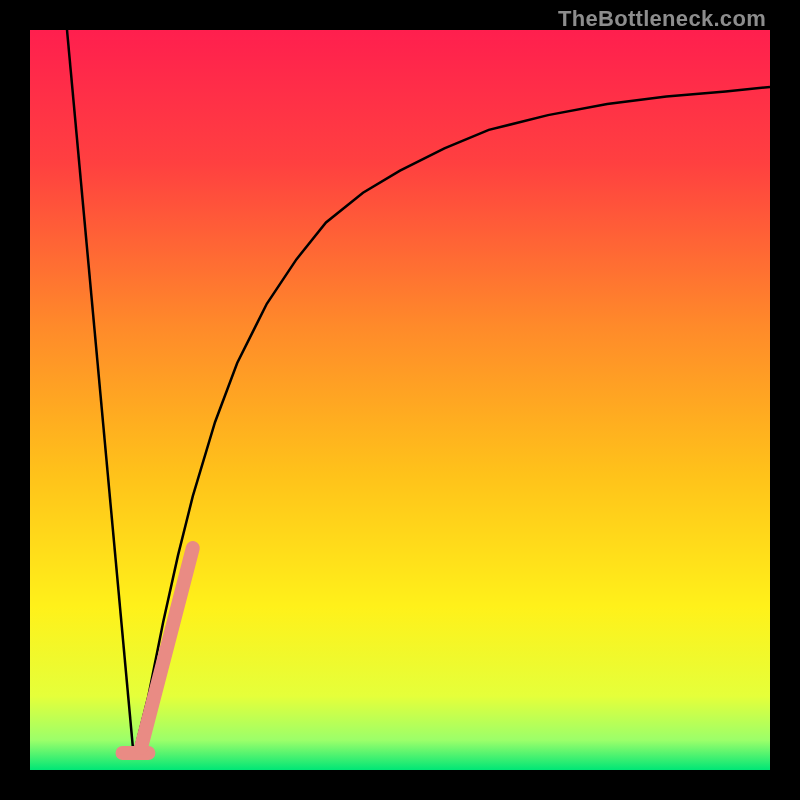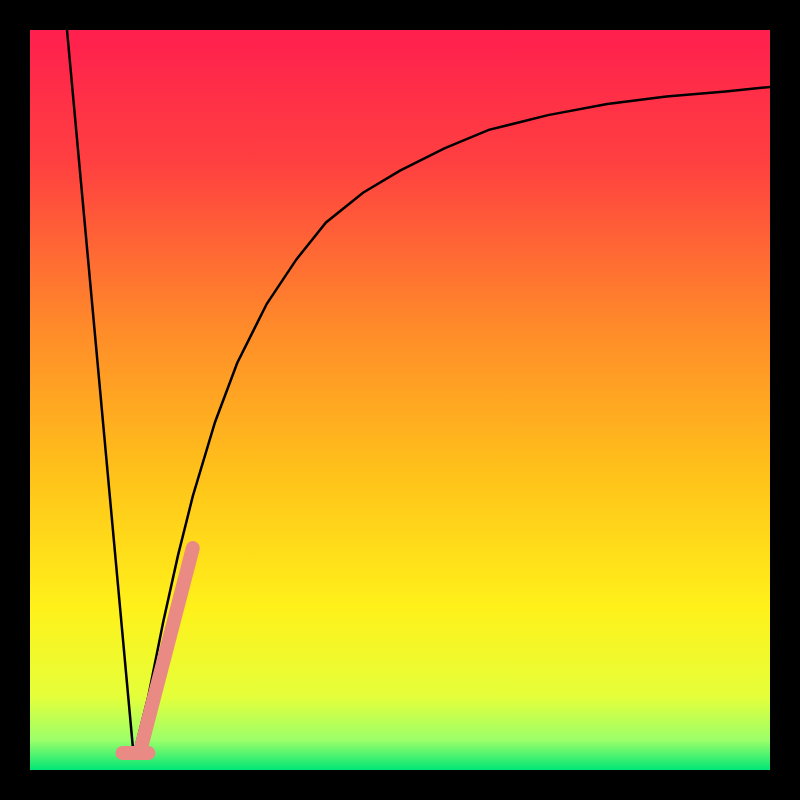--- a/index.html
+++ b/index.html
@@ -71,13 +71,14 @@
     </svg>
     <svg class="curve-svg" viewBox="0 0 740 740" preserveAspectRatio="none">
       <g id="series-group">
           <path d="M37.00 0.00 L103.60 725.20" fill="none" stroke="#000000" stroke-width="2.5"></path>
           <path d="M103.60 725.20 L118.40 666.00 L133.20 592.00 L148.00 525.40 L162.80 466.20 L185.00 392.20 L207.20 333.00 L236.80 273.80 L266.40 229.40 L296.00 192.40 L333.00 162.80 L370.00 140.60 L414.40 118.40 L458.80 99.90 L518.00 85.10 L577.20 74.00 L636.40 66.60 L695.60 61.42 L740.00 56.98" fill="none" stroke="#000000" stroke-width="2.5"></path>
           <path d="M92.50 722.98 L118.40 722.98" fill="none" stroke="#e98b84" stroke-width="14" stroke-linecap="round"></path>
           <path d="M111.00 717.80 L162.80 518.00" fill="none" stroke="#e98b84" stroke-width="14" stroke-linecap="round"></path>
         </g>
     </svg>
   </div>
+  <div class="watermark">TheBottleneck.com</div>
 </div>
 
 </body></html>

